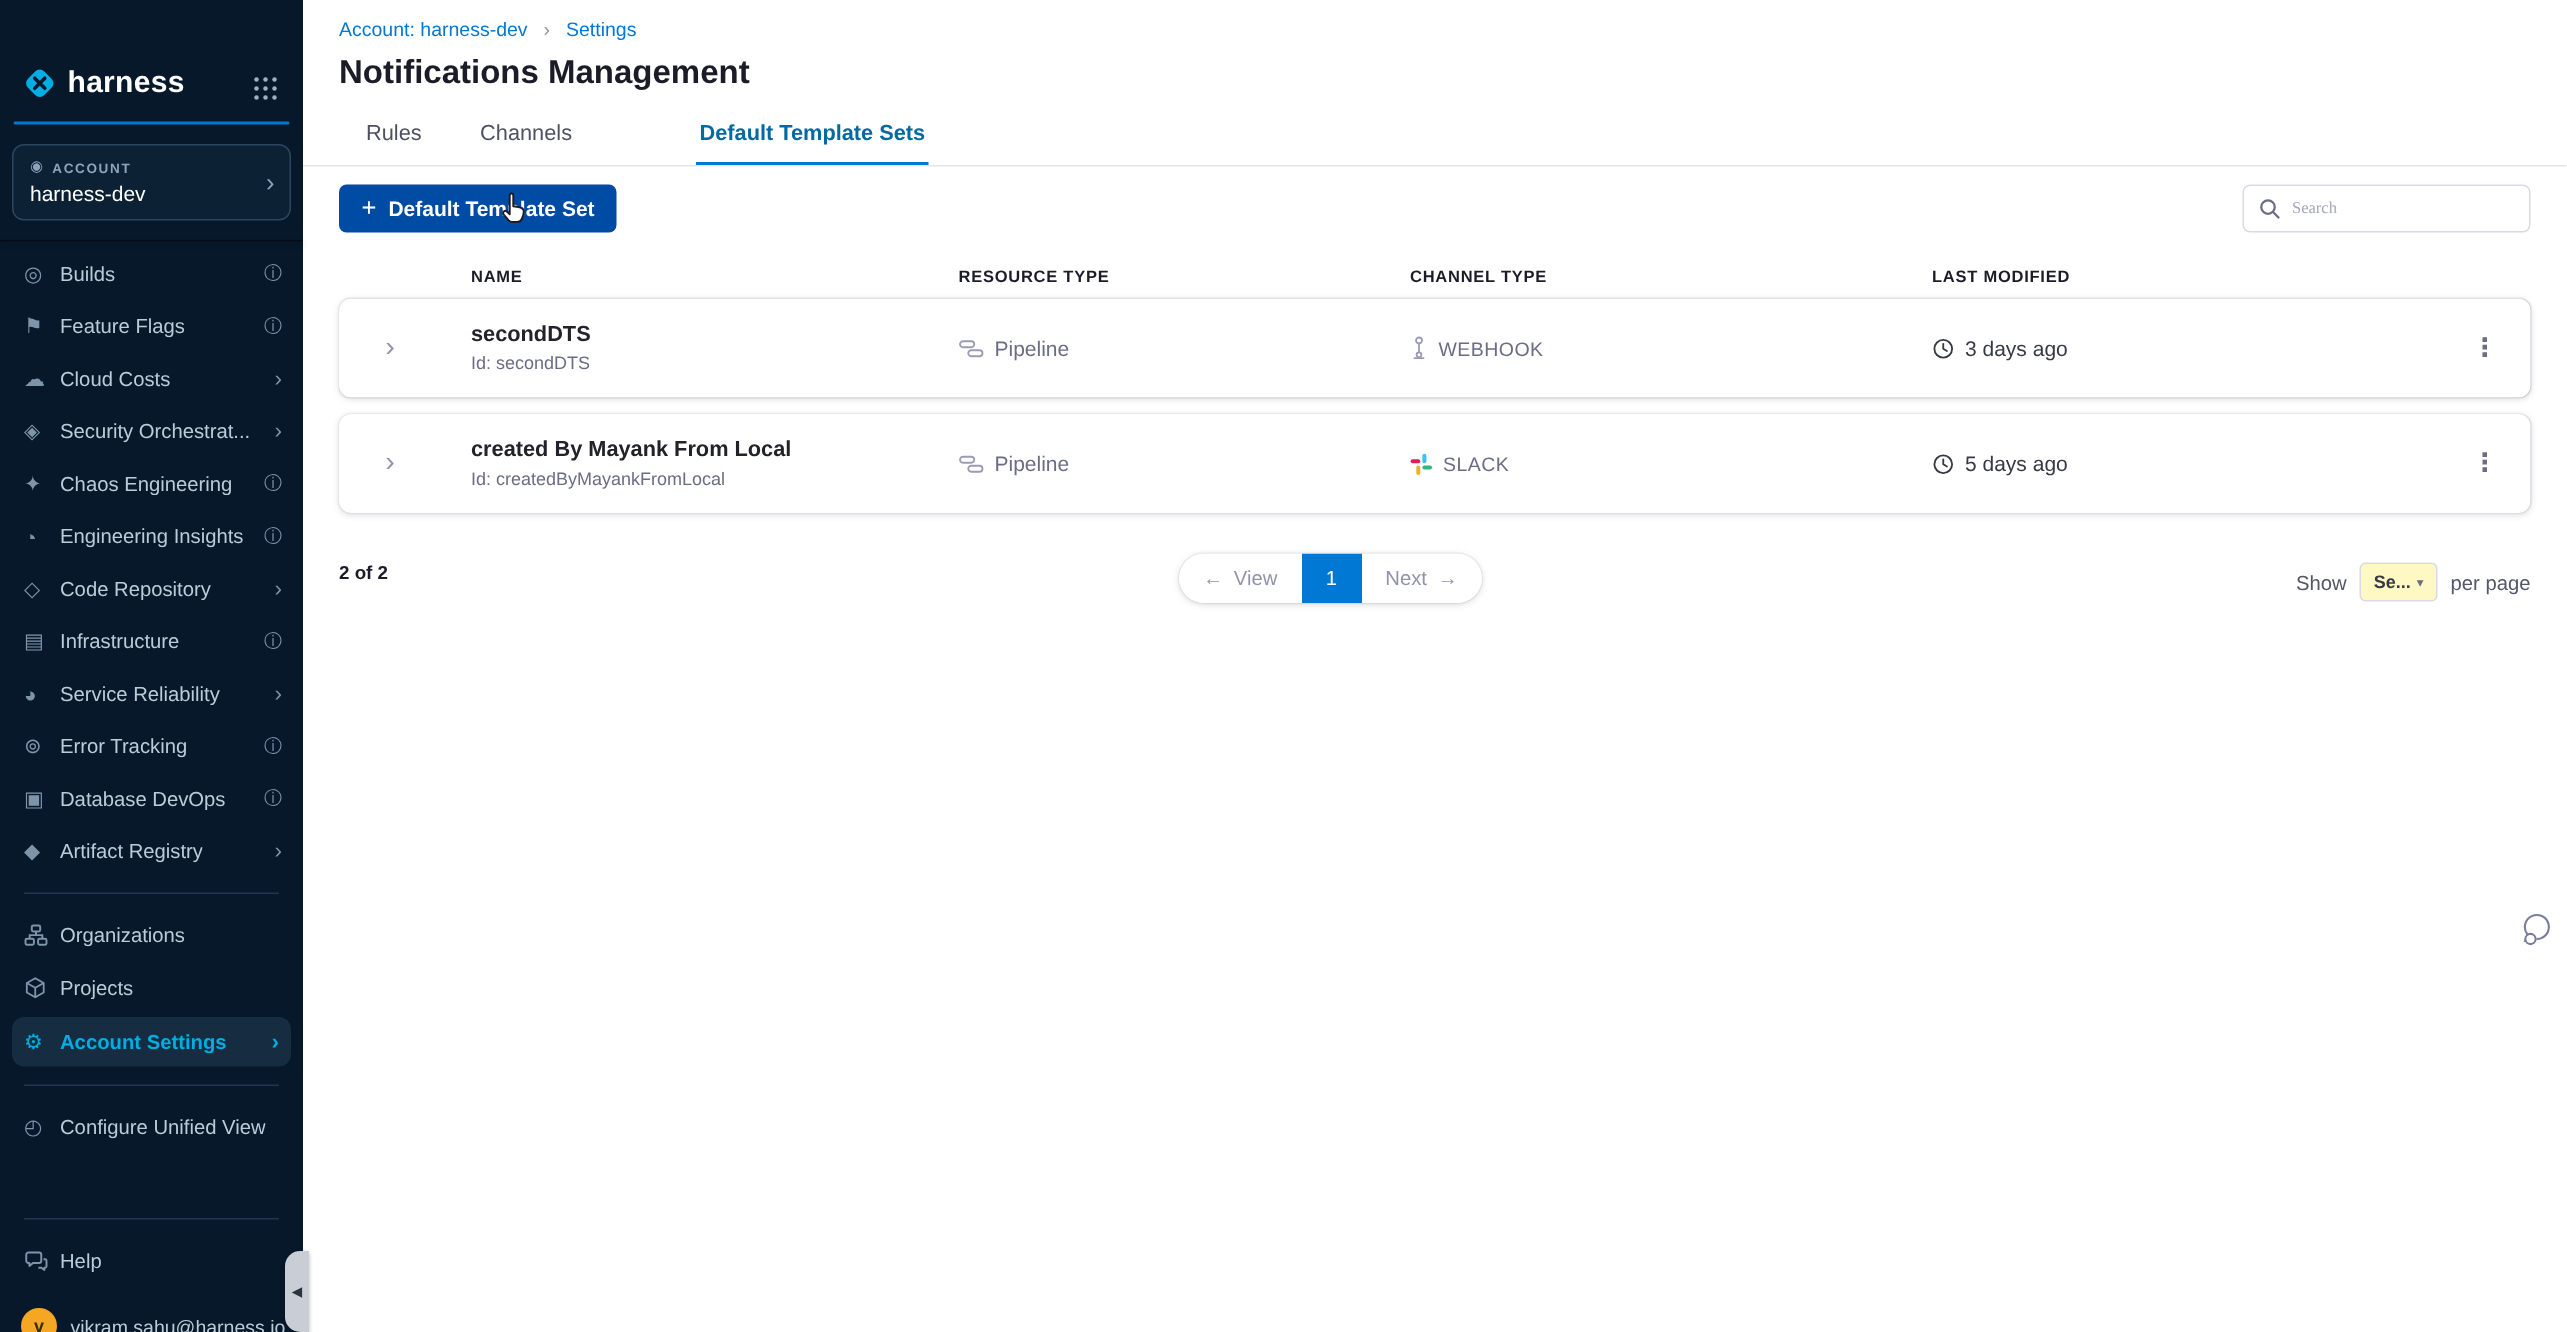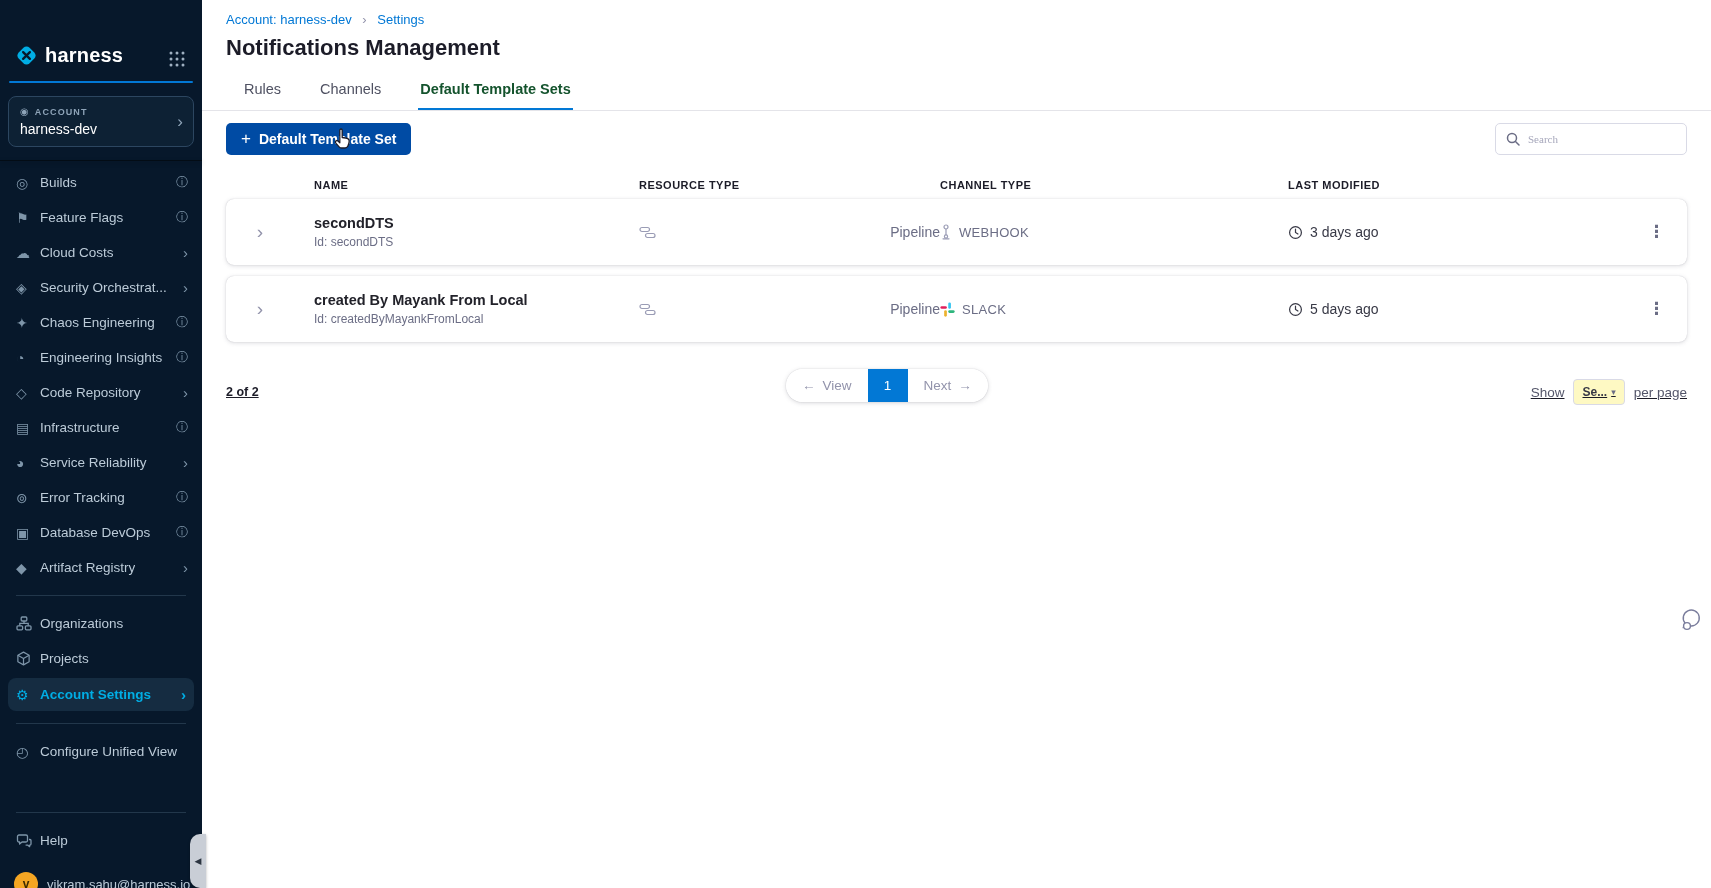--- a/index.html
+++ b/index.html
@@ -36,45 +36,45 @@
   .collapse-handle { position:absolute; left:190px; top:834px; width:16px; height:54px; background:#c9ced6; border-radius:10px 0 0 10px; z-index:6; display:flex; align-items:center; justify-content:center; color:#2b3440; font-size:9px; cursor:pointer; box-shadow:0 1px 3px rgba(0,0,0,.3); }
 
   
   .main { position:absolute; left:202px; top:0; right:0; height:635px; background:#ffffff; }
   .breadcrumb { padding:12px 24px 0; font-size:13px; }
   .breadcrumb a { color:#0278d5; text-decoration:none; cursor:pointer; }
   .breadcrumb .sep { color:#9293ab; padding:0 7px; font-size:13px; }
   .page-title { padding:8px 24px 0; font-size:22px; font-weight:700; color:#1c1c28; }
   .tabbar { margin-top:13px; border-bottom:1px solid #e4e4e9; padding-left:40px; display:flex; gap:35px; }
   .tab { padding:7px 2px 13px; font-size:14.5px; color:#4f5162; cursor:pointer; }
-  .tab.active { color:#14532d; font-weight:700; box-shadow:inset 0 -2px 0 #0278d5; }
+  .tab.active { color:#0369a1; font-weight:700; box-shadow:inset 0 -2px 0 #0278d5;margin-left:46px; }
 
   .toolbar { display:flex; align-items:center; justify-content:space-between; padding:12px 24px 0; position:relative; }
   .btn-primary { background:#004ba4; color:#ffffff; font-weight:700; font-size:14px; border:none; border-radius:5px; height:32px; padding:0 15px; display:flex; align-items:center; gap:8px; cursor:pointer; font-family:inherit; }
   .btn-primary .plus { font-size:17px; font-weight:400; margin-top:-1px; }
   .search-box { width:192px; height:32px; border:1px solid #d9dae6; border-radius:5px; display:flex; align-items:center; padding:0 10px; gap:8px; background:#fff; }
   .search-box input { border:none; outline:none; flex:1; font-size:11px; font-family:Liberation Serif, serif; color:#6d28d9; background:transparent; min-width:0; }
   .search-box input::placeholder { color:#a6a7bb; }
   .cursor-hand { position:absolute; left:130px; top:16px; z-index:9; pointer-events:none; }
 
   .table-area { padding:0 24px; }
   .grid-cols { display:grid; grid-template-columns:88px 325px 301px 348px 1fr 60px; align-items:center; }
   .thead { margin:24px 0 8px; }
   .th { font-size:11px; font-weight:700; letter-spacing:.5px; color:#1c1c28; }
   .row-card { height:66px; background:#fff; border-radius:8px; margin-bottom:11px; box-shadow:0 0 1px rgba(40,41,61,.25), 0 1px 4px rgba(96,97,112,.22); cursor:pointer; position:relative; }
   .row-expand { text-align:center; color:#9293ab; font-size:19px; cursor:pointer; width:40px; margin-left:14px; }
   .cell-name .nm { font-size:14.5px; font-weight:700; color:#22222a; }
   .cell-name .id { font-size:12px; color:#6b6d85; margin-top:4px; }
   .cell-flex { display:flex; align-items:center; gap:7px; color:#6b6d85; }
-  .cell-resource { font-size:14px;justify-content:space-between; }
+  .cell-resource { font-size:14px; }
   .cell-channel { font-size:13px; letter-spacing:.3px; }
   .cell-modified { font-size:14px; color:#383946; display:flex; align-items:center; gap:7px; }
   .row-more { text-align:center; color:#6b6d85; font-size:17px; font-weight:700; letter-spacing:1px; cursor:pointer; line-height:10px; }
 
-  .footer-row { position:relative; display:flex; align-items:center; padding:22px 24px 0; height:56px;text-decoration:underline; }
+  .footer-row { position:relative; display:flex; align-items:flex-start; padding:22px 24px 0; height:56px; }
   .count-text { font-size:12.5px; font-weight:700; color:#1c1c28; }
   .pager { position:absolute; left:584px; top:16px; display:flex; align-items:stretch; background:#fff; border-radius:18px; box-shadow:0 0 1px rgba(40,41,61,.3), 0 1px 4px rgba(96,97,112,.25); overflow:hidden; height:33px; }
   .pager .pg-btn { display:flex; align-items:center; gap:7px; padding:0 16px; color:#9293ab; font-size:13.5px; cursor:pointer; background:#fff; border:none; font-family:inherit; }
   .pager .pg-page { width:40px; background:#0278d5; color:#fff; display:flex; align-items:center; justify-content:center; font-size:13.5px; cursor:pointer; }
   .page-size-group { margin-left:auto; display:flex; align-items:center; gap:9px; color:#54566a; font-size:13.5px; }
   .page-size-select { border:1px solid #d9dae6; border-radius:4px; padding:5px 8px; font-size:12px; font-weight:700; color:#383946; display:flex; align-items:center; gap:4px; cursor:pointer; background:#fef9c3; }
   .page-size-select .caret { color:#6b6d85; font-size:9px; }
 
   .corner-doodle { position:absolute; right:6px; bottom:4px; }
 </style>

